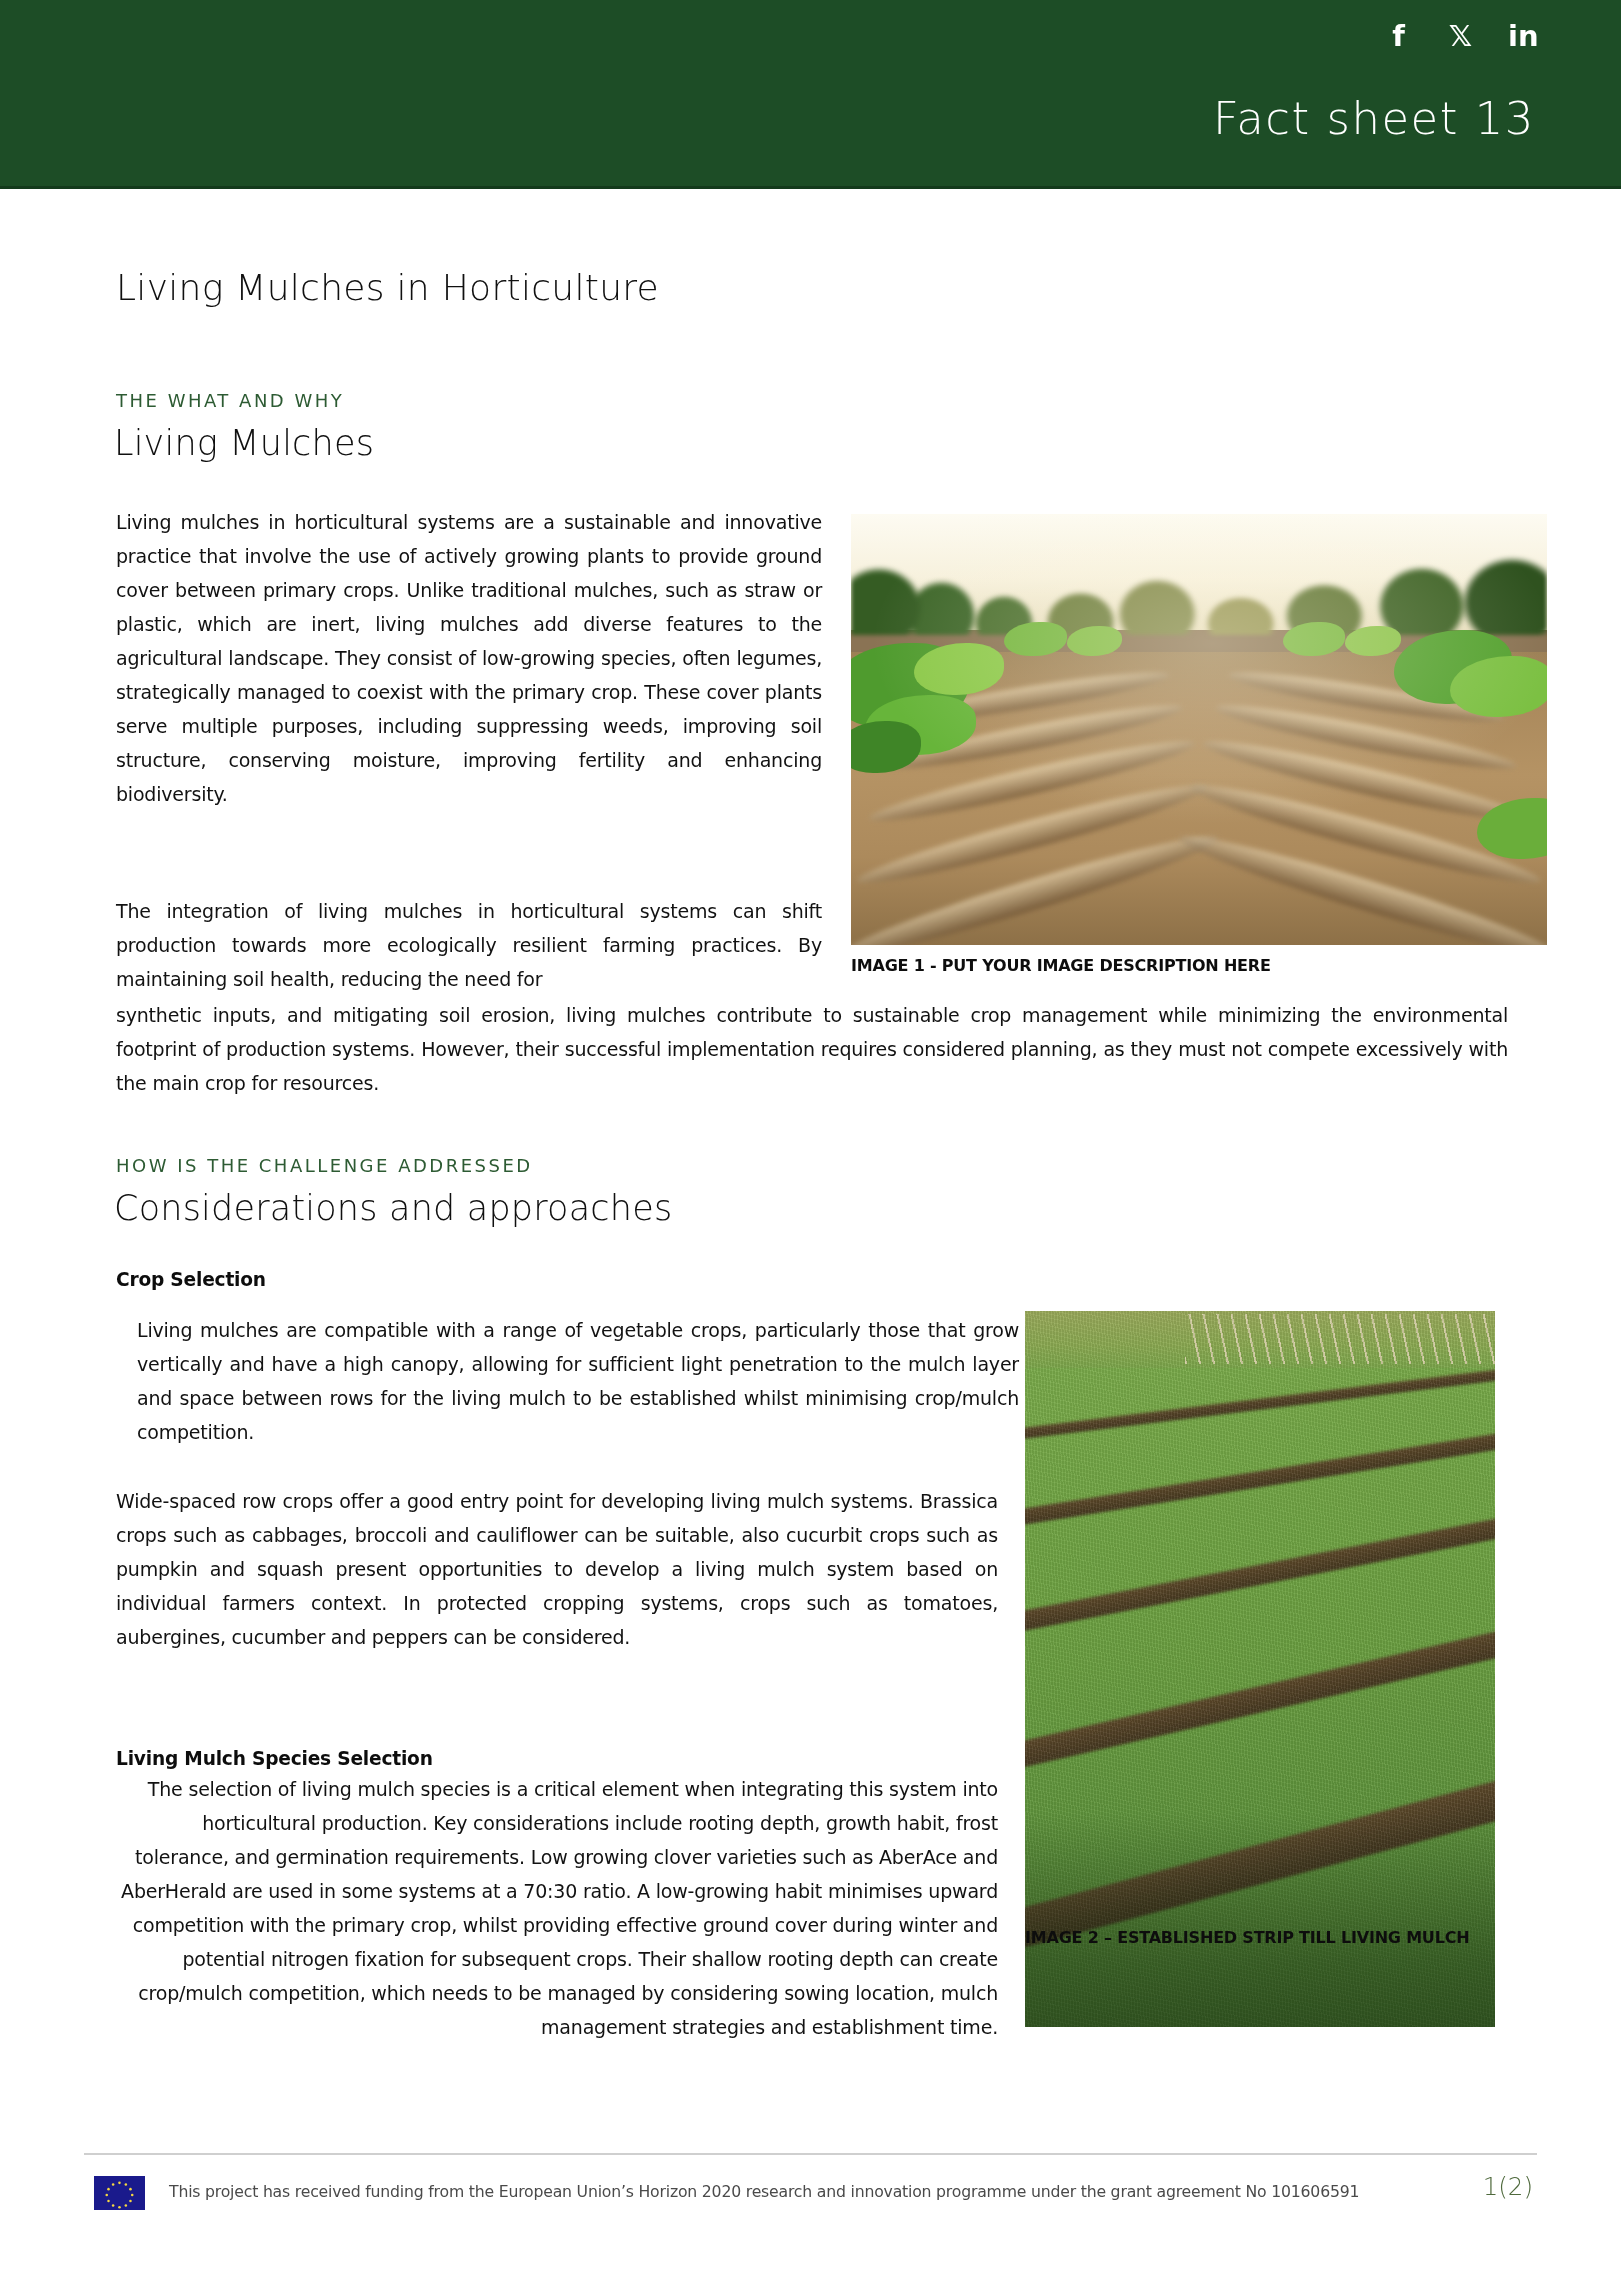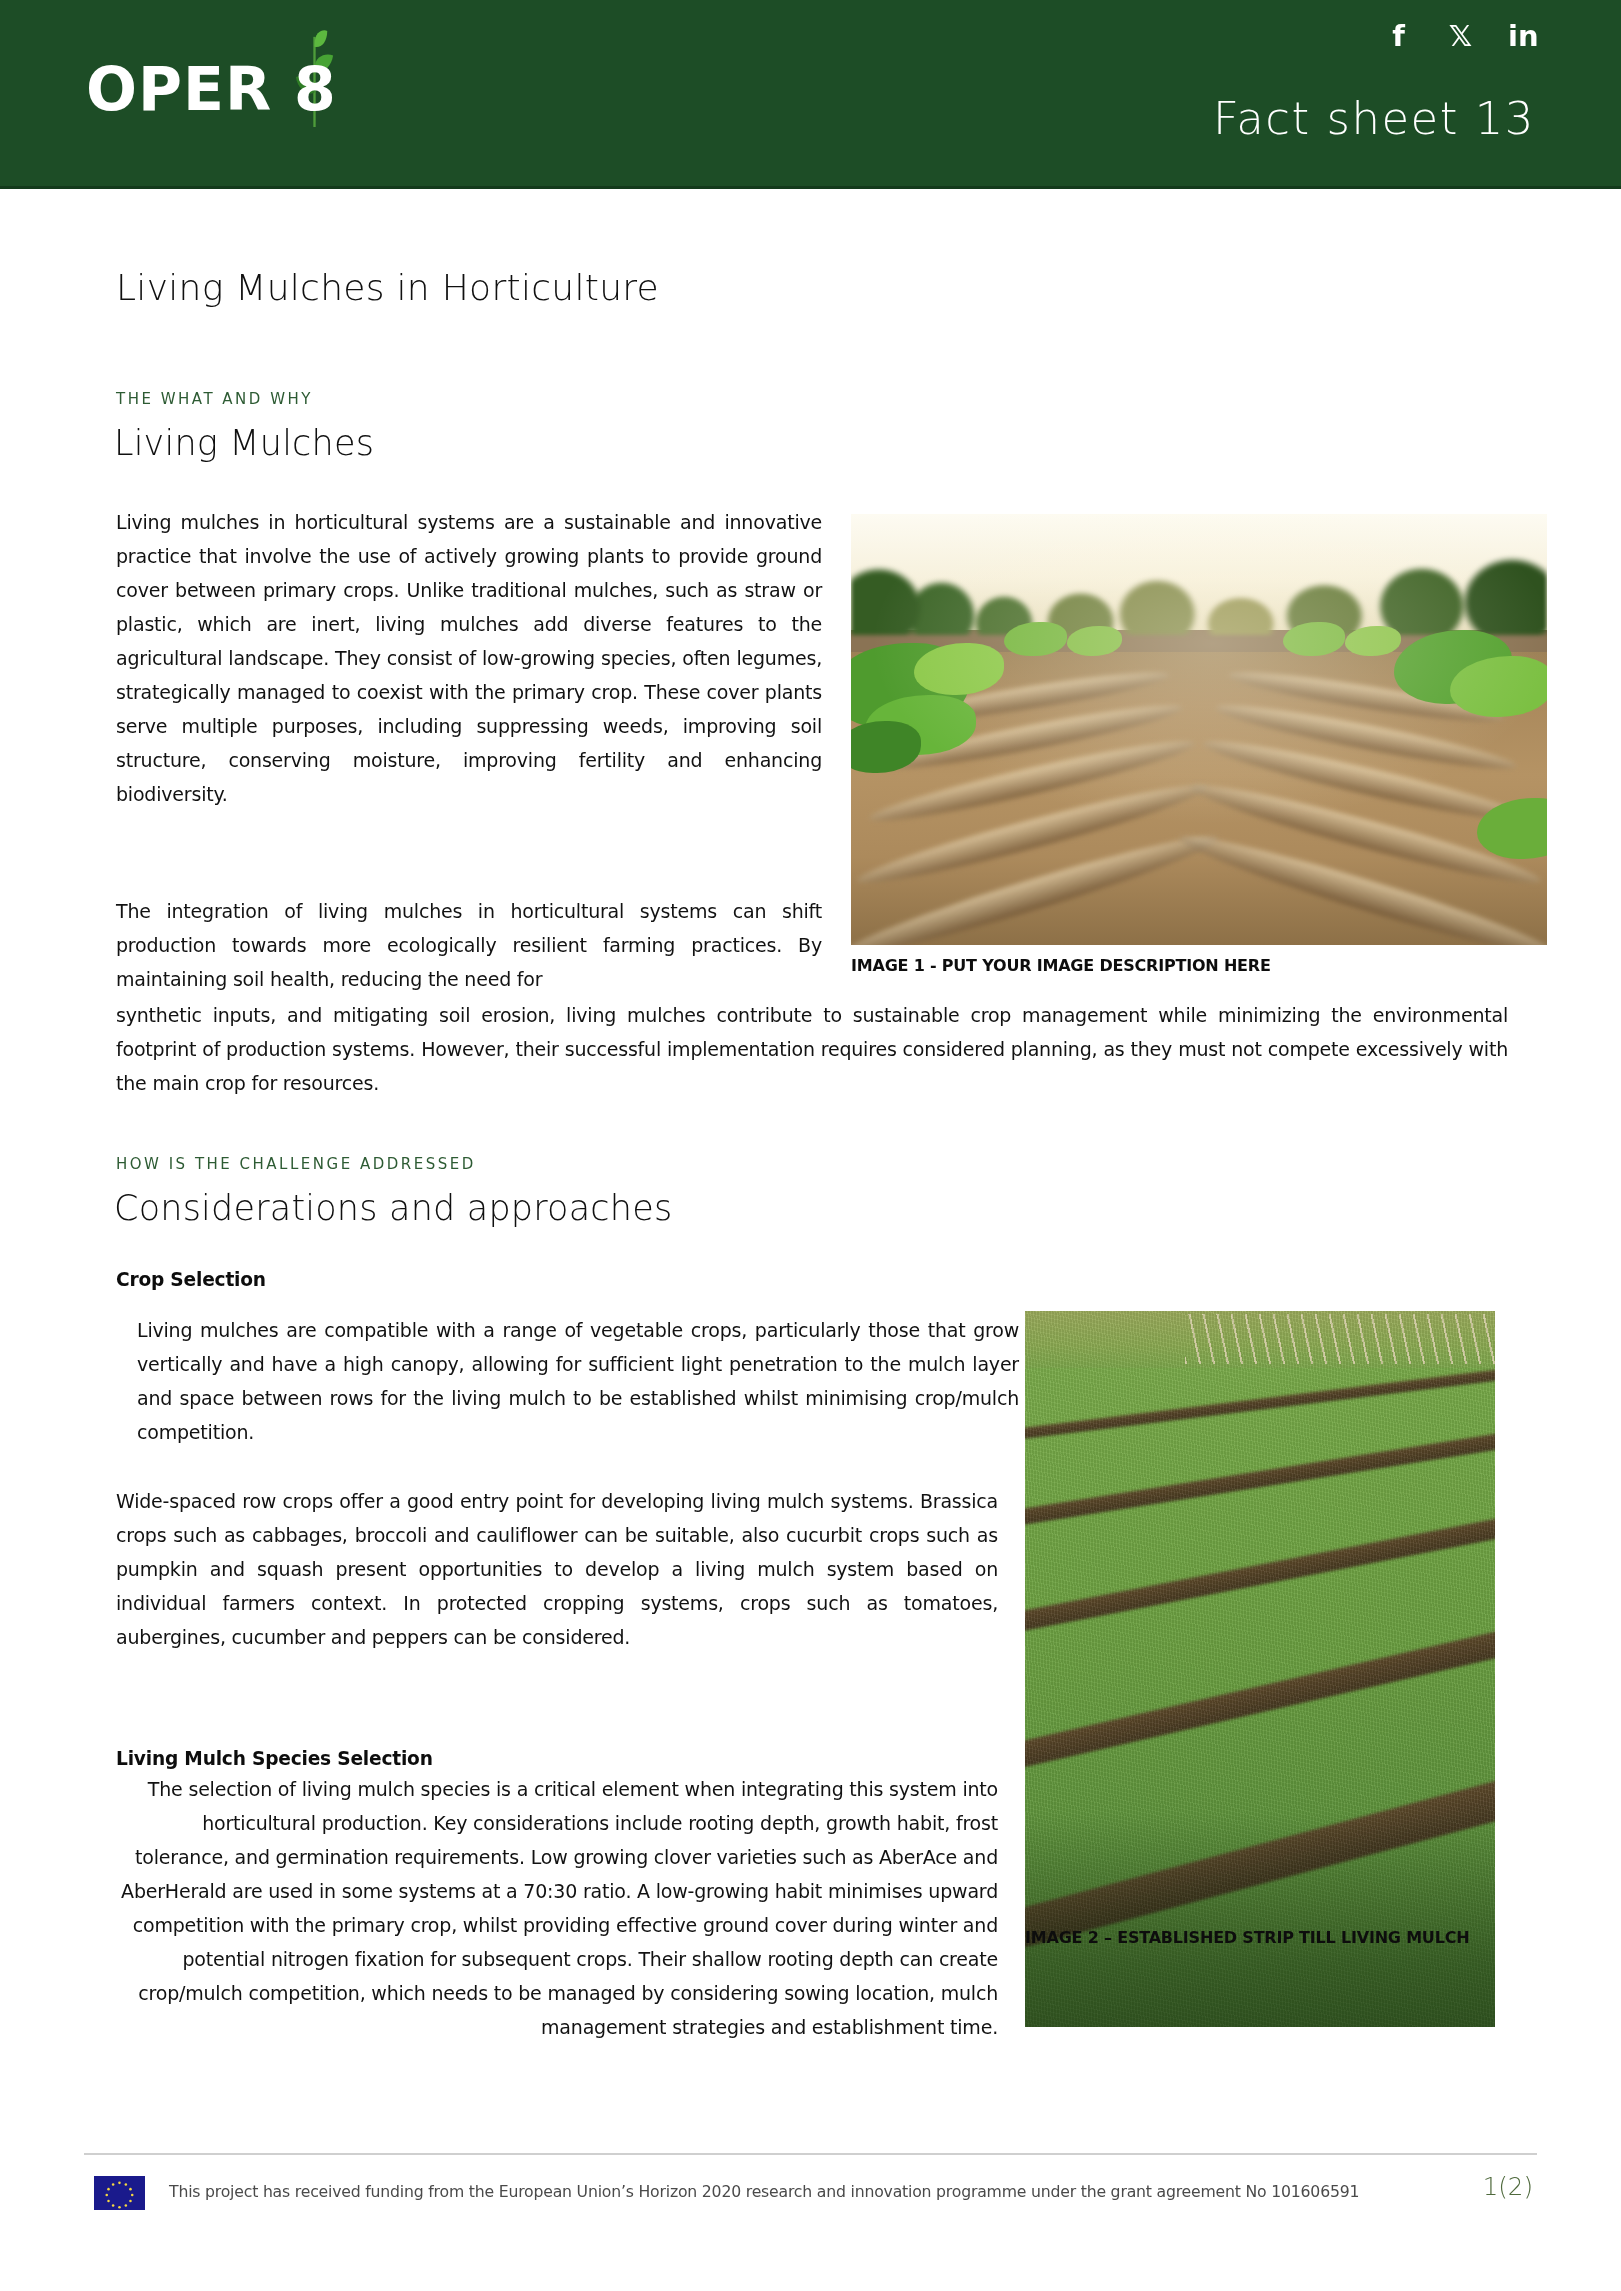--- a/index.html
+++ b/index.html
@@ -98,21 +98,21 @@
     font-size: 36px;
     color: #101010;
     letter-spacing: 0.3px;
     white-space: nowrap;
   }
 
   
   .eyebrow {
     position: absolute;
     font-family: "DejaVu Sans", sans-serif;
-    font-size: 15px;
+    font-size: 18px;
     font-weight: 400;
     letter-spacing: 2.5px;
     color: #2d5b33;
     white-space: nowrap;
   }
   .section-head {
     position: absolute;
     font-family: "DejaVu Sans", sans-serif;
     font-size: 35px;
     font-weight: 300;
@@ -274,29 +274,20 @@
   }
 </style>
 </head>
 <body>
 
 <div id="page">
 
   <div class="header-bar"></div>
   <div class="header-rule"></div>
 
-  <div class="logo-wrap">
-    <svg class="logo-sprout" viewBox="0 0 54 100">
-      <path d="M27 100 L27 8" stroke="#4e9c3a" stroke-width="2.4" fill="none"></path>
-      <path d="M27 16 C27 2, 36 0, 40 2 C40 14, 33 20, 27 18 Z" fill="#5cb83f"></path>
-      <path d="M27 40 C27 28, 38 24, 46 27 C44 40, 34 46, 27 43 Z" fill="#47a334"></path>
-      <path d="M27 62 C27 50, 16 46, 8 49 C10 62, 20 68, 27 65 Z" fill="#2f7d26"></path>
-    </svg>
-    <div class="logo-text">OPER 8</div>
-  </div>
 
   <div class="social-row">
     <span class="social-icon">f</span>
     <span class="social-icon">𝕏</span>
     <span class="social-icon">in</span>
   </div>
 
   <div class="factsheet-title">Fact sheet 13</div>
 
   <div class="page-title">Living Mulches in Horticulture</div>

